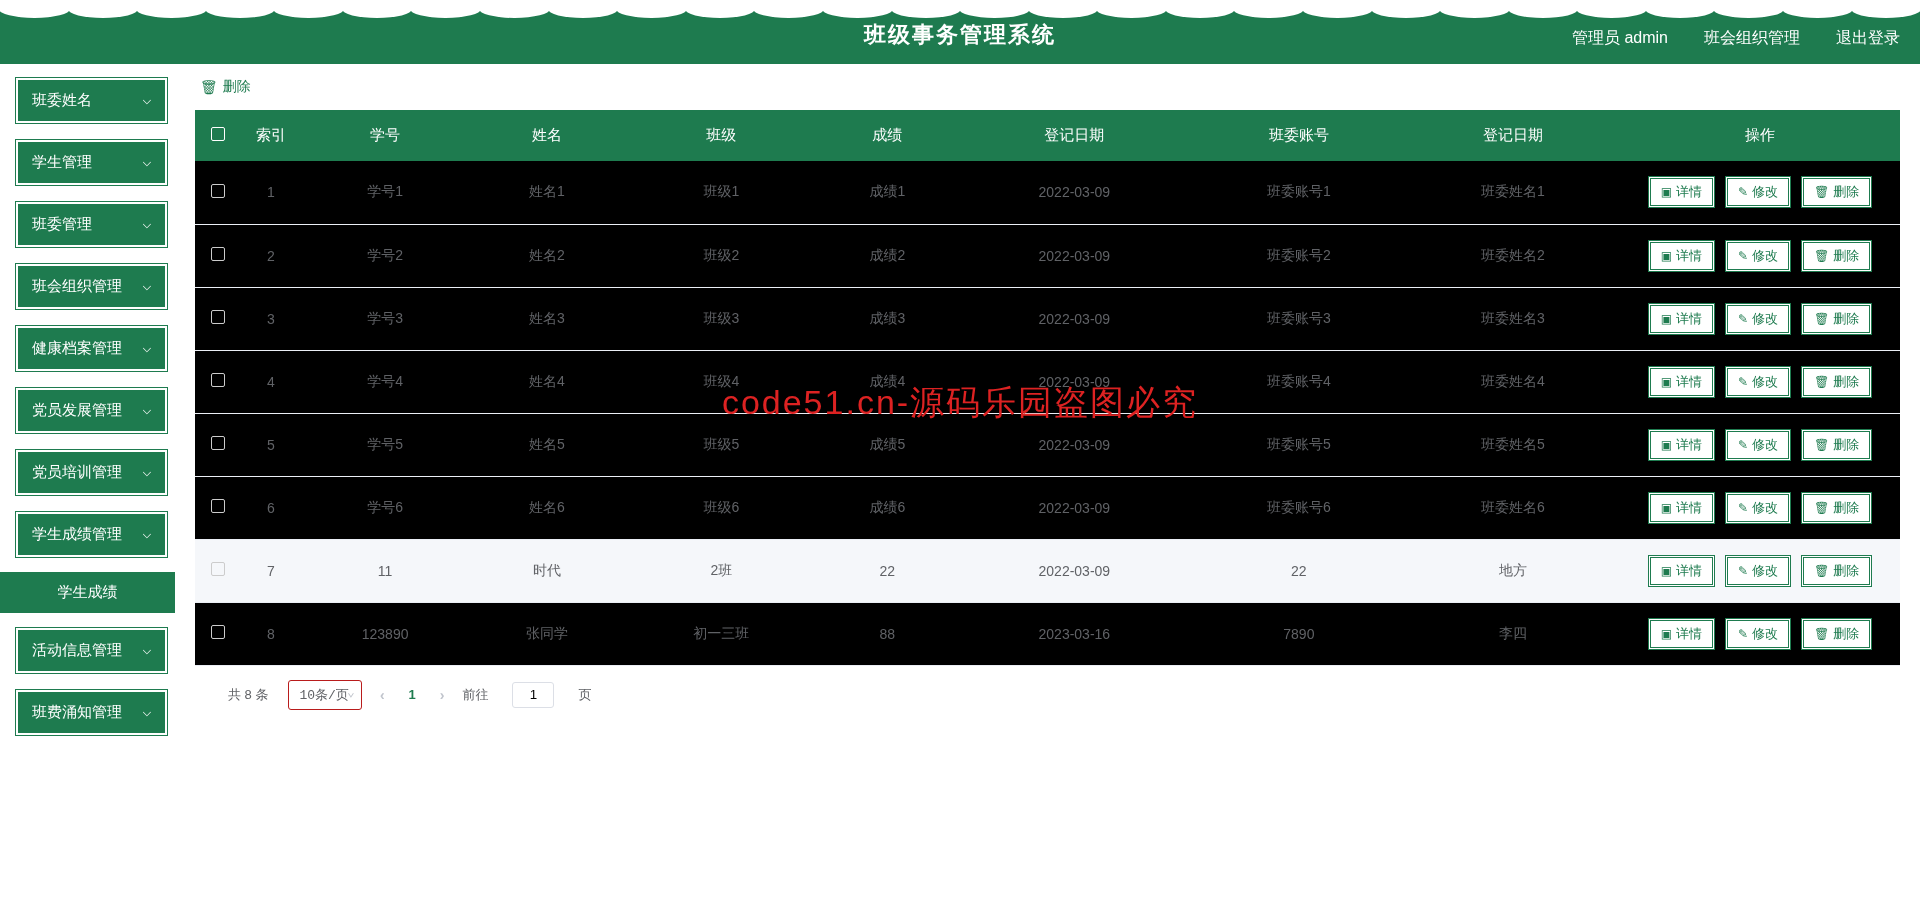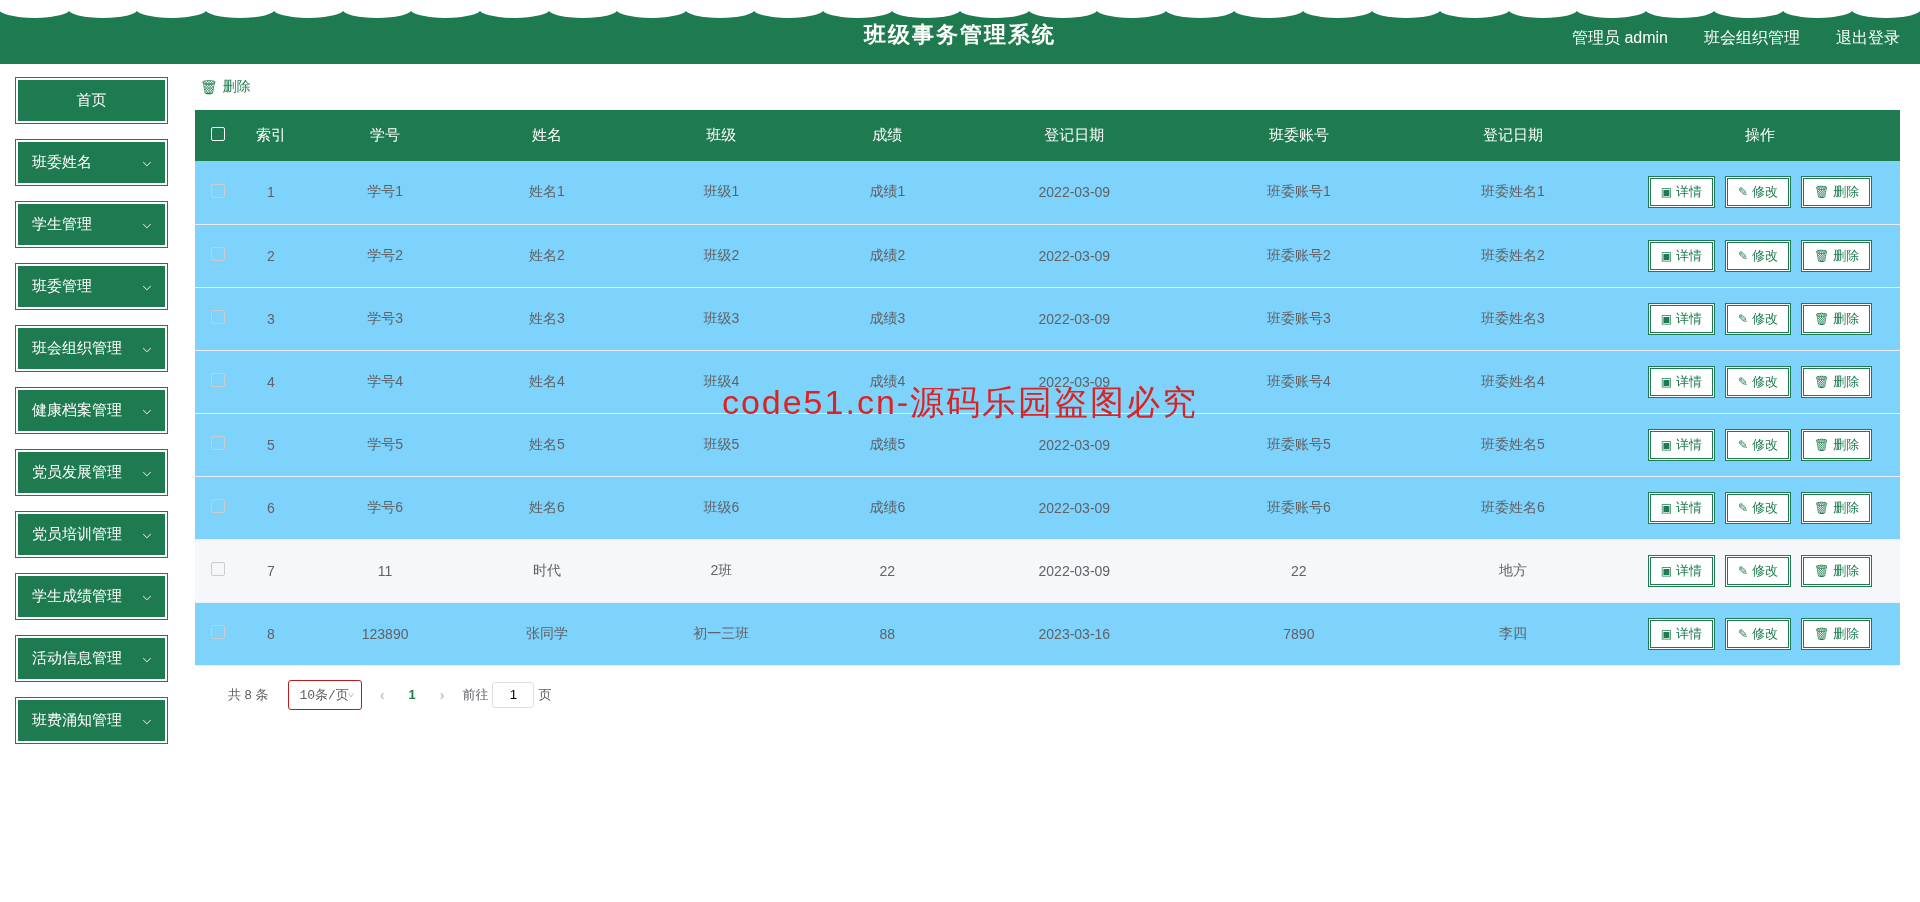--- a/index.html
+++ b/index.html
@@ -13,37 +13,37 @@
 .layout { display: flex; }
 .sidebar { width: 175px; padding: 12px 0 0 0; display: flex; flex-direction: column; gap: 13px; }
 .menu-box { margin-left: 14px; margin-right: 6px; border: 3px double #fff; background: #1e7b4f; position: relative; }
 .menu-item { background: #1e7b4f; color: #fff; padding: 11px 14px; cursor: pointer; font-size: 15px; display: flex; align-items: center; justify-content: space-between; border: 1px solid #fff; }
 .menu-item.center-text { justify-content: center; }
 .menu-arrow { font-size: 11px; }
 .sub-menu { background: #1e7b4f; color: #fff; text-align: center; padding: 11px 0; font-size: 15px; cursor: pointer; }
 .content { flex: 1; padding: 0 20px 20px 20px; }
 .toolbar { padding: 14px 5px; }
 .toolbar-btn { color: #1e7b4f; cursor: pointer; font-size: 14px; display: inline-flex; align-items: center; gap: 5px; }
-.table { width: 100%; border-collapse: collapse; background: #7dd3fc; }
+.table { width: 100%; border-collapse: collapse; background: #000000; }
 .table thead { background: #1e7b4f; color: #fff; }
 .table th { padding: 16px 8px; font-weight: normal; font-size: 15px; text-align: center; }
 .table td { padding: 0 8px; height: 63px; text-align: center; border-bottom: 1px solid #ebeef5; color: #606266; font-size: 14px; }
 .table tbody tr.hover td { background: #f5f7fa; }
 .chk { width: 14px; height: 14px; border: 1px solid #ccc; border-radius: 2px; display: inline-block; cursor: pointer; }
 .chk.head { border: 1px solid #fff; background: #1e7b4f; }
 .op-cell { display: flex; gap: 10px; justify-content: center; }
 .op-btn { border: 3px double #1e7b4f; color: #1e7b4f; background: #fff; padding: 4px 10px; font-size: 13px; cursor: pointer; display: inline-flex; align-items: center; gap: 4px; }
 .op-icon { font-size: 12px; }
 .pager { display: flex; align-items: center; gap: 14px; padding: 14px 0; color: #606266; font-size: 13px; }
 .pager-total { margin-right: 6px; margin-left: 33px; }
 .pager-select { border: 1px solid #b91c1c; border-radius: 3px; padding: 5px 12px 5px 10px; background: #fff; cursor: pointer; position: relative; font-family: Liberation Mono, monospace; }
 .pager-select::after { content: "⌄"; position: absolute; right: 6px; top: 3px; color: #c0c4cc; }
 .pager-arrow { color: #c0c4cc; cursor: pointer; font-size: 14px; padding: 0 4px; font-weight: bold; }
 .pager-num { color: #1e7b4f; font-weight: bold; padding: 0 6px; cursor: pointer; }
-.pager-jump { display: flex; align-items: center; gap: 4px; }
+.pager-jump { display: flex; align-items: center; gap: 24px; }
 .pager-input { width: 42px; height: 26px; border: 1px solid #dcdfe6; border-radius: 3px; text-align: center; }
 .watermark { position: fixed; left: 50%; top: 380px; transform: translateX(-50%); color: #d22; font-size: 34px; letter-spacing: 2px; pointer-events: none; z-index: 50; font-family: Arial, sans-serif; white-space: nowrap; }
 </style>
 </head>
 <body>
 
 <div class="header">
   <div class="header-scallop">
       <div class="scallop-item"></div>
       <div class="scallop-item"></div>
@@ -78,25 +78,20 @@
   <div class="header-nav">
     <a href="#">管理员 admin</a>
     <a href="#">班会组织管理</a>
     <a href="#">退出登录</a>
   </div>
 </div>
 
 <div class="layout">
   <div class="sidebar">
       <div class="menu-box">
-        <div class="menu-item center-text">
-          <span>首页</span>
-        </div>
-      </div>
-      <div class="menu-box">
         <div class="menu-item">
           <span>班委姓名</span>
           <span class="menu-arrow">⌵</span>
         </div>
       </div>
       <div class="menu-box">
         <div class="menu-item">
           <span>学生管理</span>
           <span class="menu-arrow">⌵</span>
         </div>
@@ -130,20 +125,21 @@
           <span>党员培训管理</span>
           <span class="menu-arrow">⌵</span>
         </div>
       </div>
       <div class="menu-box">
         <div class="menu-item">
           <span>学生成绩管理</span>
           <span class="menu-arrow">⌵</span>
         </div>
       </div>
+      <div class="sub-menu">学生成绩</div>
       <div class="menu-box">
         <div class="menu-item">
           <span>活动信息管理</span>
           <span class="menu-arrow">⌵</span>
         </div>
       </div>
       <div class="menu-box">
         <div class="menu-item">
           <span>班费涌知管理</span>
           <span class="menu-arrow">⌵</span>

